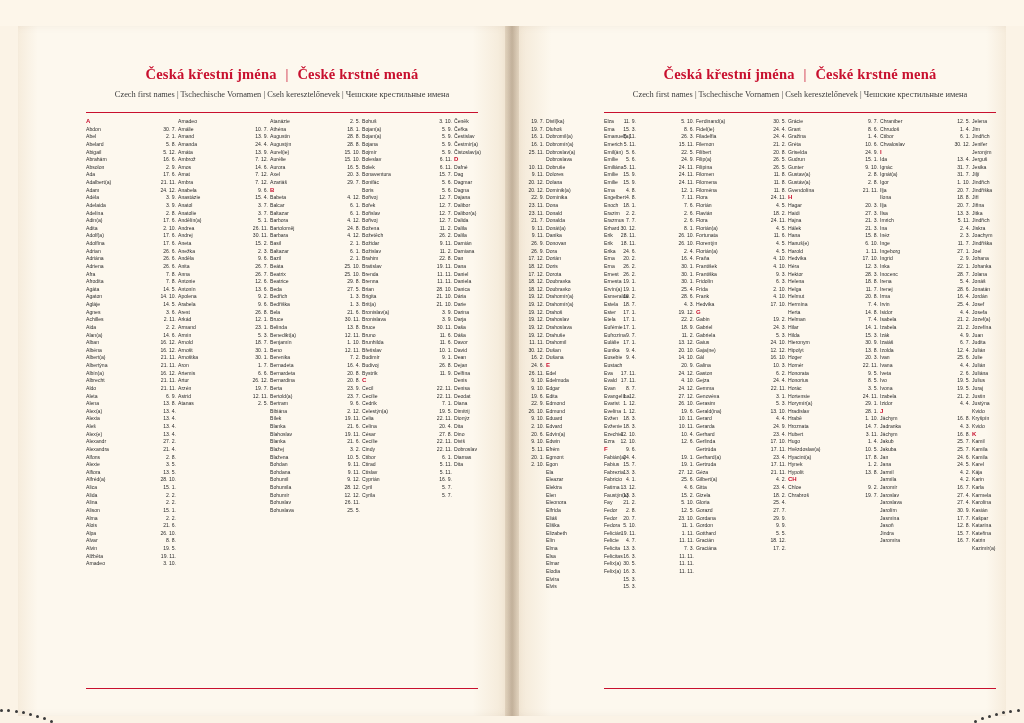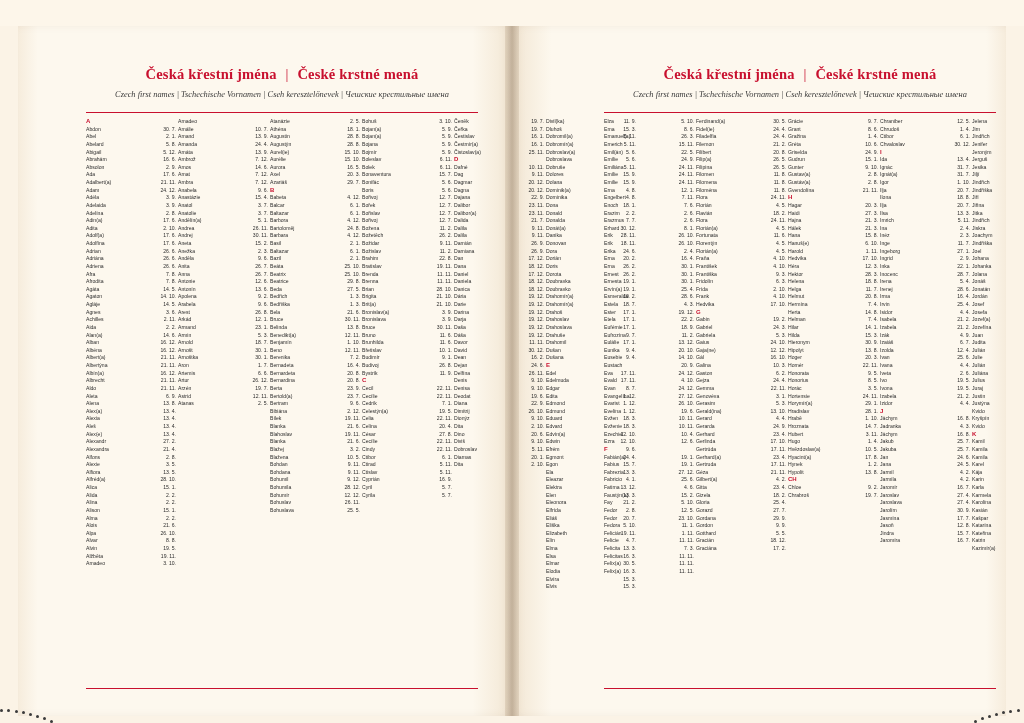--- a/index.html
+++ b/index.html
@@ -67,21 +67,20 @@
     color: #c8102e;
     font-weight: normal;
     padding: 0 5px;
   }
   .subtitle-line {
     margin-top: 7px;
     font-family: "Liberation Serif", serif;
     font-size: 8.4px;
     color: #3a3a3a;
     white-space: nowrap;
-    font-style: italic;
   }
   .rule {
     position: absolute;
     height: 1px;
     background: #c8102e;
   }
 
   .colsarea {
     position: absolute;
     top: 92px;

